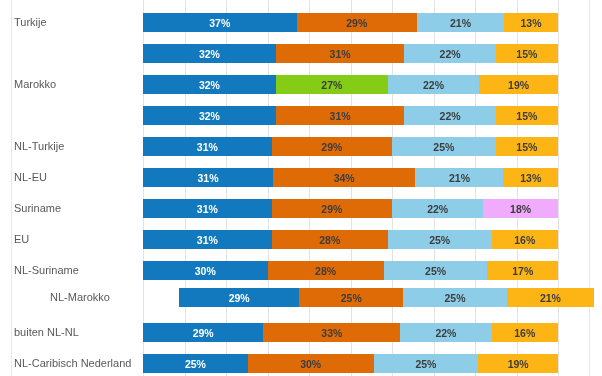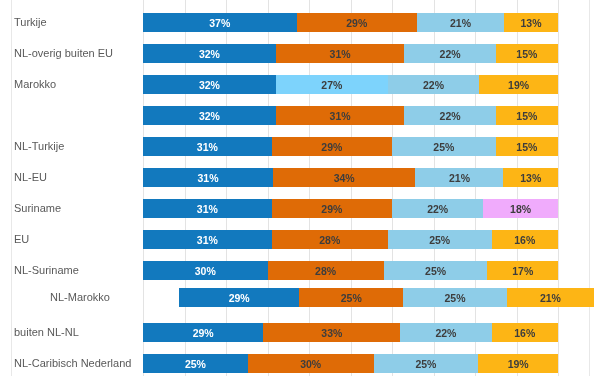--- a/index.html
+++ b/index.html
@@ -116,33 +116,32 @@
       <div class="row" style="top: 7px;">
         <div class="row-label" style="color: rgb(89, 89, 89);">Turkije</div>
         <div class="bar">
           <div class="seg seg-0" style="width: 37%; background: rgb(18, 121, 190);">37%</div>
           <div class="seg seg-1" style="width: 29%; background: rgb(223, 107, 6);">29%</div>
           <div class="seg seg-2" style="width: 21%; background: rgb(142, 205, 232);">21%</div>
           <div class="seg seg-3" style="width: 13%; background: rgb(253, 181, 21);">13%</div>
         </div>
       </div>
       <div class="row" style="top: 38px;">
-        <div class="row-label" style="color: rgb(89, 89, 89);">NL-overig buiten EU</div>
         <div class="bar">
           <div class="seg seg-0" style="width: 32%; background: rgb(18, 121, 190);">32%</div>
           <div class="seg seg-1" style="width: 31%; background: rgb(223, 107, 6);">31%</div>
           <div class="seg seg-2" style="width: 22%; background: rgb(142, 205, 232);">22%</div>
           <div class="seg seg-3" style="width: 15%; background: rgb(253, 181, 21);">15%</div>
         </div>
       </div>
       <div class="row" style="top: 69px;">
         <div class="row-label" style="color: rgb(89, 89, 89);">Marokko</div>
         <div class="bar">
           <div class="seg seg-0" style="width: 32%; background: rgb(18, 121, 190);">32%</div>
-          <div class="seg seg-1" style="width: 27%; background: #7dd3fc;">27%</div>
+          <div class="seg seg-1" style="width: 27%; background: #84cc16;">27%</div>
           <div class="seg seg-2" style="width: 22%; background: rgb(142, 205, 232);">22%</div>
           <div class="seg seg-3" style="width: 19%; background: rgb(253, 181, 21);">19%</div>
         </div>
       </div>
       <div class="row" style="top: 100px;">
         <div class="bar">
           <div class="seg seg-0" style="width: 32%; background: rgb(18, 121, 190);">32%</div>
           <div class="seg seg-1" style="width: 31%; background: rgb(223, 107, 6);">31%</div>
           <div class="seg seg-2" style="width: 22%; background: rgb(142, 205, 232);">22%</div>
           <div class="seg seg-3" style="width: 15%; background: rgb(253, 181, 21);">15%</div>

